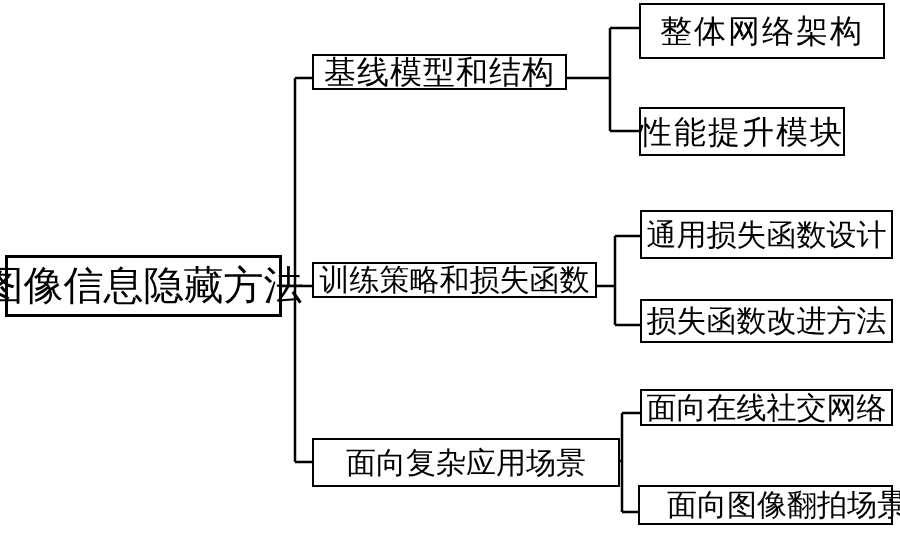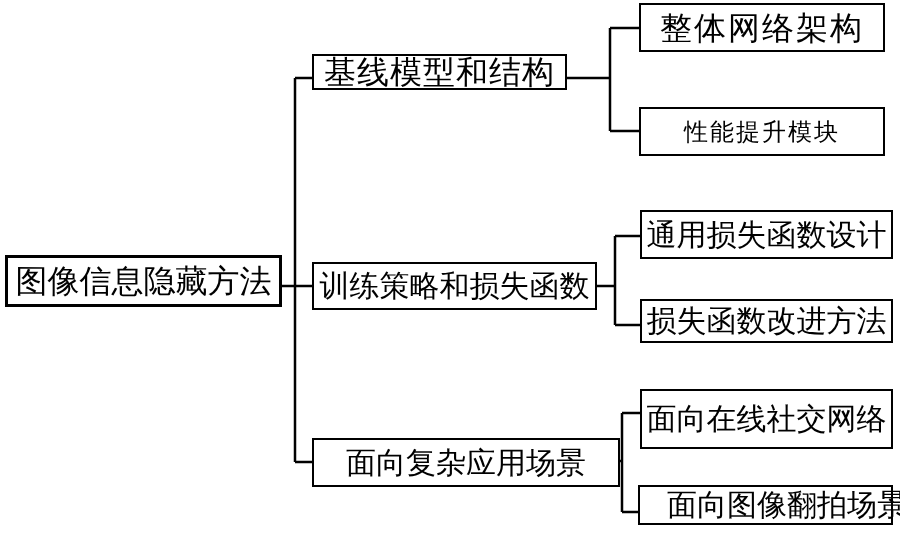--- a/index.html
+++ b/index.html
@@ -34,31 +34,31 @@
     align-items: center;
     justify-content: center;
     border: 2px solid var(--line, #000000);
     background: var(--background, #ffffff);
     color: var(--text, #000000);
     white-space: nowrap;
     font-size: 30px;
     line-height: 1;
   }
   
-  #n-root { left: 5px;   top: 255px; width: 277px; height: 52px; border-width: 3px; font-size: 32px; }
+  #n-root { left: 5px;   top: 255px; width: 277px; height: 62px; border-width: 3px; font-size: 40px; }
   
   #n-b1   { left: 312px; top: 54px;  width: 255px; height: 36px; font-size: 32px; letter-spacing: 1px; }
-  #n-b2   { left: 312px; top: 262px; width: 285px; height: 48px; }
+  #n-b2   { left: 312px; top: 262px; width: 285px; height: 36px; }
   #n-b3   { left: 312px; top: 438px; width: 308px; height: 49px; }
   
-  #n-l1a  { left: 639px; top: 3px;   width: 246px; height: 49px; font-size: 32px; letter-spacing: 2px; }
-  #n-l1b  { left: 639px; top: 107px; width: 246px; height: 49px; font-size: 24px; letter-spacing: 2px; }
+  #n-l1a  { left: 639px; top: 3px;   width: 246px; height: 56px; font-size: 32px; letter-spacing: 2px; }
+  #n-l1b  { left: 639px; top: 107px; width: 206px; height: 49px; font-size: 32px; letter-spacing: 2px; }
   #n-l2a  { left: 640px; top: 210px; width: 253px; height: 49px; }
   #n-l2b  { left: 640px; top: 299px; width: 253px; height: 44px; }
-  #n-l3a  { left: 640px; top: 389px; width: 253px; height: 60px; }
+  #n-l3a  { left: 640px; top: 389px; width: 253px; height: 37px; }
   #n-l3b  { left: 638px; top: 485px; width: 255px; height: 40px; padding-left: 43px; }
 </style>
 </head>
 <body>
 
 <div class="canvas">
 
   <svg class="connectors" viewBox="0 0 900 542" xmlns="http://www.w3.org/2000/svg">
 
     <path d="M281 286 H295 M295 78 V462 M295 78 H313 M295 286 H313 M295 462 H313"></path>

